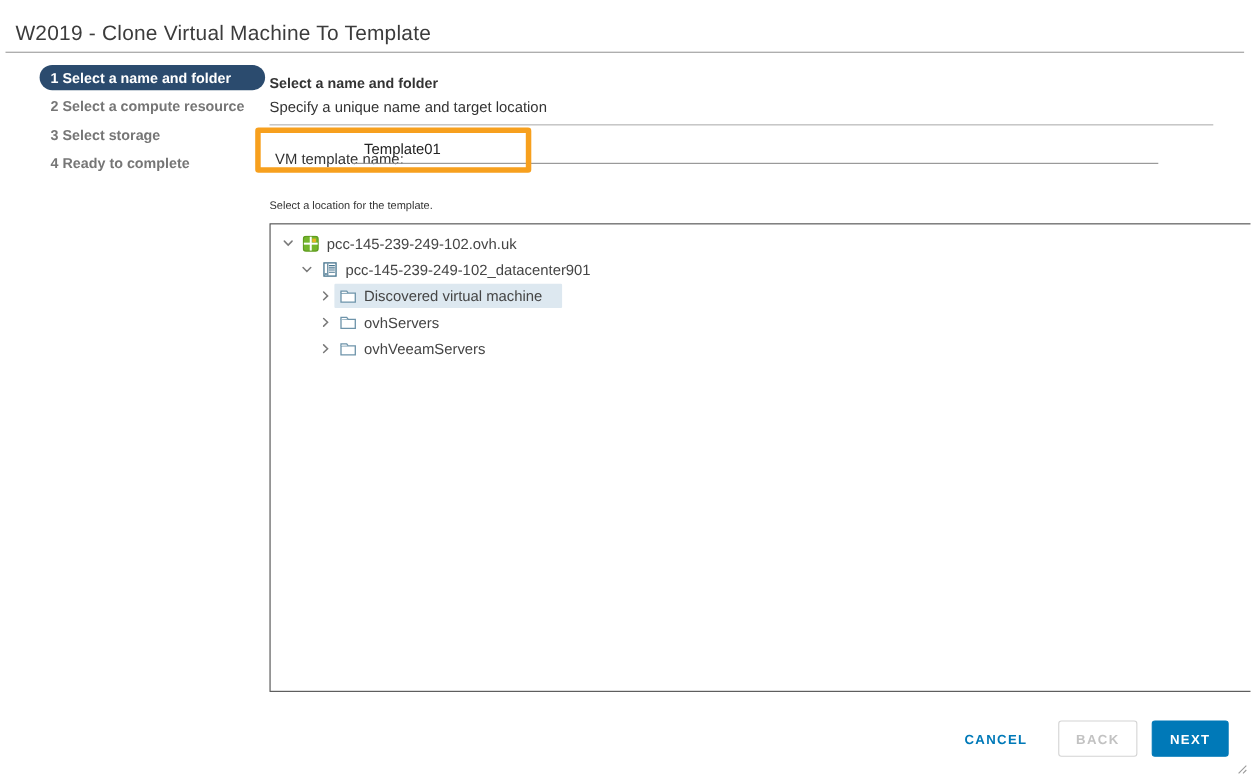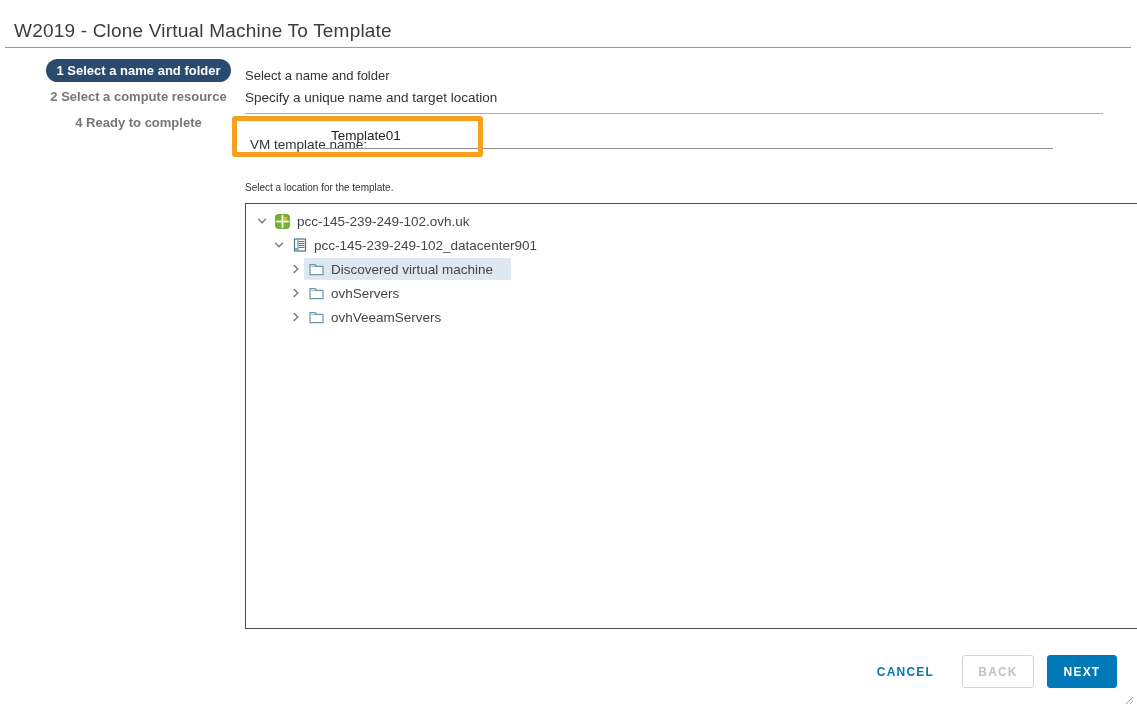--- a/index.html
+++ b/index.html
@@ -32,42 +32,41 @@
     background: #9b9b9b;
   }
 
   
   .steps {
     position: absolute;
     left: 36px; top: 59px;
     width: 205px;
     display: flex;
     flex-direction: column;
-    align-items: center;
   }
   .step {
     font-size: 13px;
     font-weight: 700;
     color: #767676;
     padding: 4px 10px;
     margin-bottom: 3px;
     border-radius: 12px;
     white-space: nowrap;
     cursor: default;
   }
   .step.active {
     color: #ffffff;
   }
 
   
   .content-heading {
     position: absolute;
     left: 245px; top: 68px;
     font-size: 13px;
-    font-weight: 400;
+    font-weight: 700;
     color: #333;
   }
   .content-subheading {
     position: absolute;
     left: 245px; top: 90px;
     font-size: 13.5px;
     color: #333;
   }
   .content-divider {
     position: absolute;
@@ -225,20 +224,23 @@
 
   <div class="steps" id="steps-container">
     <div class="step active" style="background: rgb(43, 75, 110);">
       <span class="step-label">1 Select a name and folder</span>
     </div>
 
     <div class="step">
       <span class="step-label">2 Select a compute resource</span>
     </div>
 
+    <div class="step">
+      <span class="step-label">3 Select storage</span>
+    </div>
 
     <div class="step">
       <span class="step-label">4 Ready to complete</span>
     </div>
   </div>
 
   <div class="content-heading">Select a name and folder</div>
   <div class="content-subheading">Specify a unique name and target location</div>
   <div class="content-divider"></div>
 

